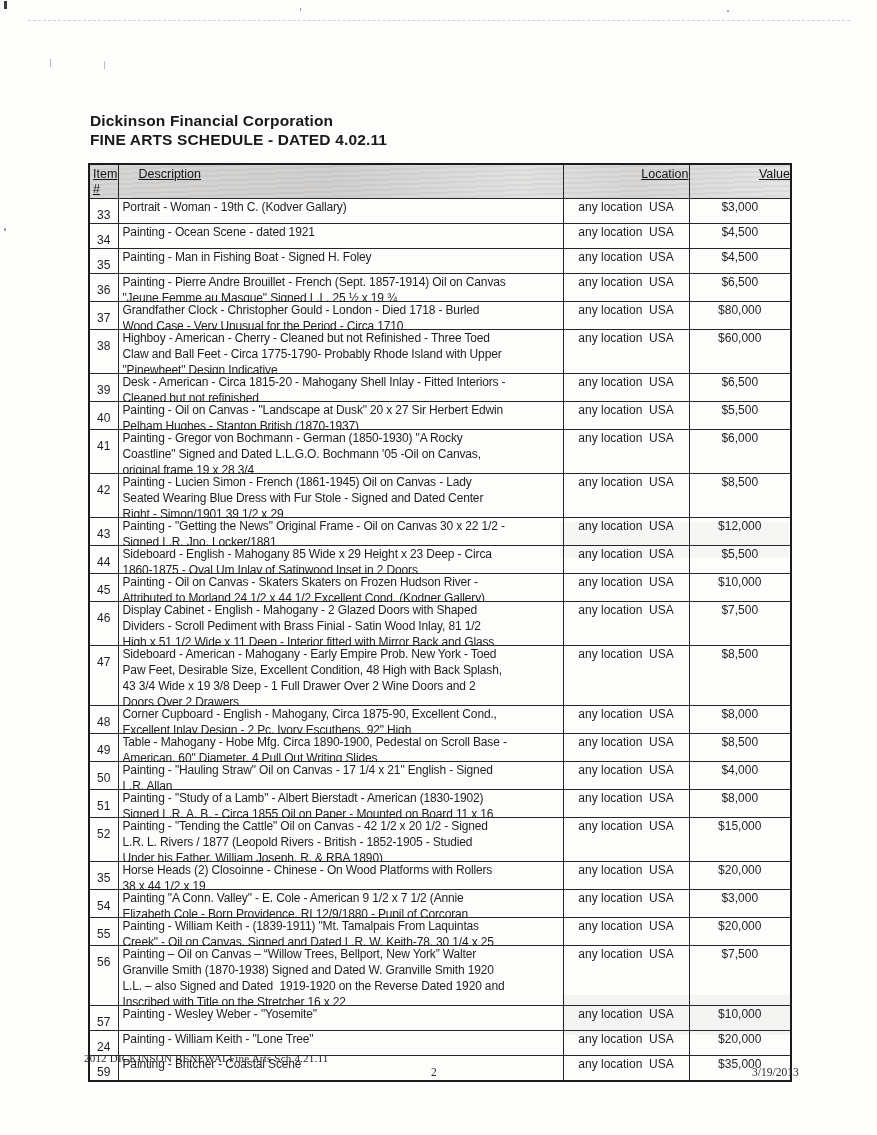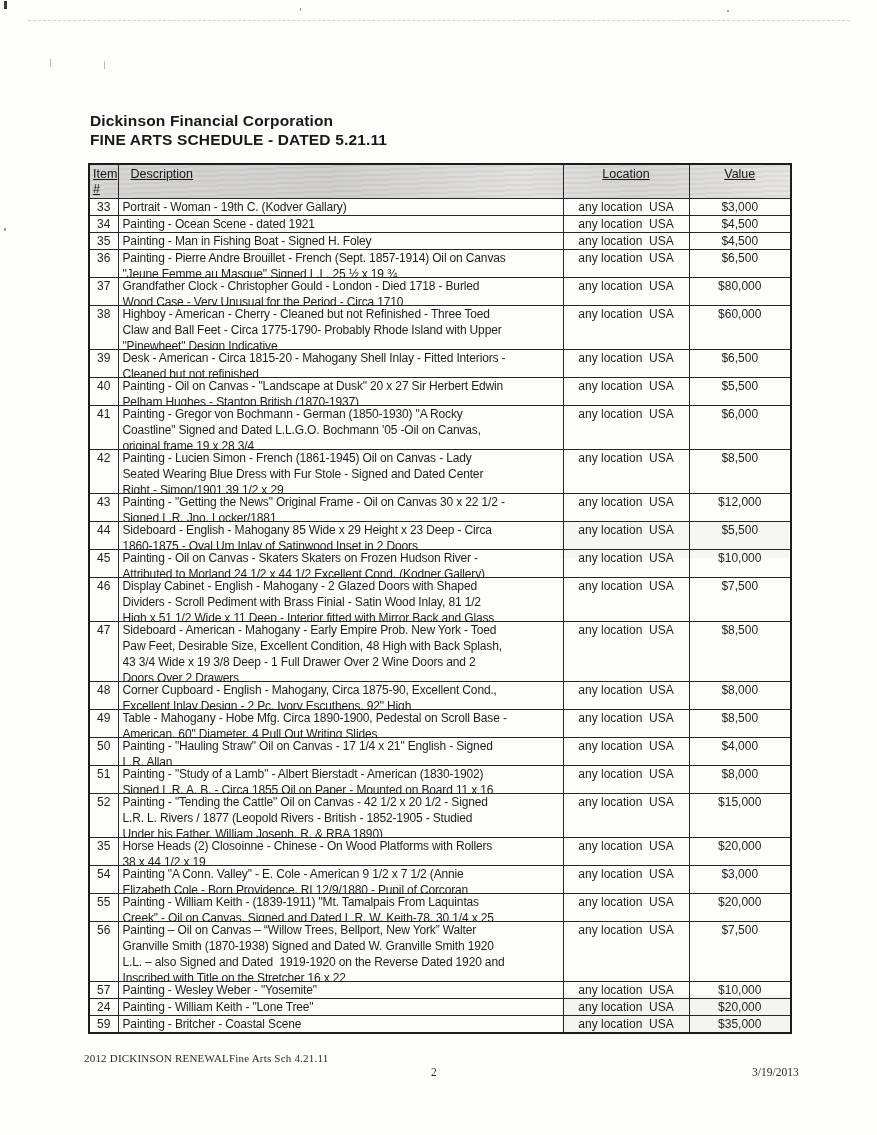--- a/index.html
+++ b/index.html
@@ -51,24 +51,24 @@
   }
   thead tr {
     background:
       repeating-linear-gradient(178deg, rgba(0,0,0,0.045) 0 2px, rgba(0,0,0,0.0) 2px 5px),
       linear-gradient(90deg, rgba(0,0,0,0.10), rgba(0,0,0,0.13) 35%, rgba(0,0,0,0.055) 62%, rgba(0,0,0,0.10) 78%, rgba(0,0,0,0.04));
     background-color:#f0efee;
   }
   th { height:34px; font-size:12.5px; font-weight:bold; color:#141414; line-height:15px; padding-top:2px;margin-top:33px; }
   th .u { text-decoration:underline; }
   th.h-item { text-align:left; padding-left:3px; }
-  th.h-desc { text-align:left; padding-left:12px; }
-  th.h-loc, th.h-val { text-align:center; }
-
-  td.c-item { text-align:center; line-height:16px; padding-top:0;margin-left:40px; }
+  th.h-desc { text-align:left; padding-left:20px; }
+  th.h-loc, th.h-val { text-align:right; }
+
+  td.c-item { text-align:center; line-height:16px; padding-top:8px;margin-left:40px; }
   td.c-desc { padding:0 3px 0 4px; }
   td.c-desc .clip {
     overflow:hidden; white-space:pre;
     line-height:16px; letter-spacing:-0.15px;
   }
   td.c-loc { text-align:center; line-height:16px; white-space:pre; }
   td.c-val { text-align:center; line-height:16px; }
 
   
   .footer-left {
@@ -94,21 +94,21 @@
   <div class="speck s2"></div>
   <div class="speck s3"></div>
   <div class="speck s4"></div>
   <div class="speck s5"></div>
   <div class="speck s6"></div>
   <div class="smudge m1"></div>
   <div class="smudge m2"></div>
 
   <div class="titles">
     <div class="t1">Dickinson Financial Corporation</div>
-    <div class="t2">FINE ARTS SCHEDULE - DATED 5.21.11</div>
+    <div class="t2">FINE ARTS SCHEDULE - DATED 4.02.11</div>
   </div>
 
   <table class="schedule">
     <colgroup>
       <col style="width:29px">
         <col style="width:445px">
         <col style="width:126px">
         <col style="width:102px">
     </colgroup>
     <thead>

